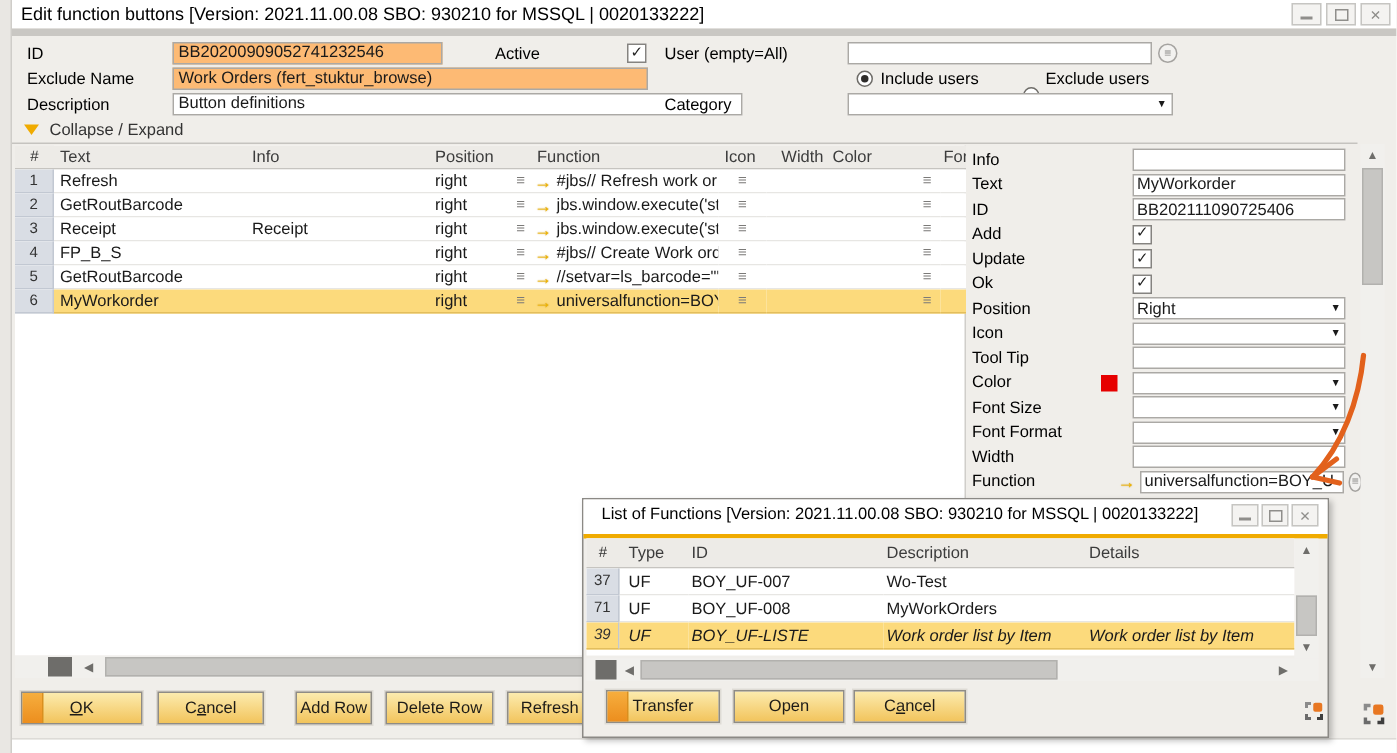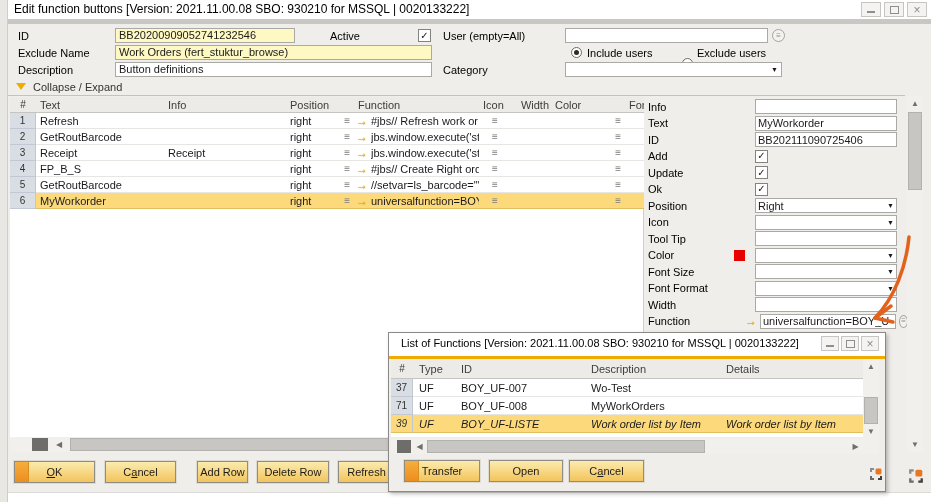--- a/index.html
+++ b/index.html
@@ -15,21 +15,21 @@
   .wintitle { left:6px; top:2px; font-size:12px; color:#000; }
   .wbtn { width:20px; height:15px; background:#F4F3F1; border:1px solid #C6C5C2; color:#8F8E8B;
           display:flex; align-items:center; justify-content:center; font-size:10px; }
   .minglyph { width:8px; border-bottom:2px solid #8F8E8B; height:6px; }
   .maxglyph { width:9px; height:8px; border:1px solid #8F8E8B; }
   .band { left:8px; top:19px; width:923px; height:5px; background:#C9C7C3; }
 
   .flabel { color:#000; }
   .field { border:1px solid #ABA9A5; background:#fff; height:15px; padding:0 3px; font-size:11px;
            line-height:13px; white-space:nowrap; overflow:hidden; }
-  .ro { background:#fef9c3; }
+  .ro { background:#fdba74; }
   .combo { display:flex; align-items:center; }
   .dd { margin-left:auto; font-size:7px; color:#1A1A1A; line-height:1; }
   .cb { width:13px; height:13px; border:1px solid #858380; background:#fff; display:flex;
         align-items:center; justify-content:center; font-size:10px; color:#222; line-height:1; }
   .radio { width:11px; height:11px; border:1px solid #6E6C68; border-radius:50%; background:#fff; position:relative; }
   .radio.sel::after { content:""; position:absolute; left:2px; top:2px; width:5px; height:5px;
                       border-radius:50%; background:#2E2C2A; }
   .circlebtn { width:13px; height:13px; border-radius:50%; border:1px solid #A5A3A0; background:#F3F2F0;
                color:#8F8E8B; font-size:8px; display:flex; align-items:center; justify-content:center; line-height:1; }
   .tri-down { width:0; height:0; border-left:5px solid transparent; border-right:5px solid transparent;
@@ -129,21 +129,21 @@
   </div>
 
 <div class="abs flabel" style="left:18px; top:47px;">Exclude Name</div>
 <div class="abs field ro" style="left:115px; top:45px; width:317px;">Work Orders (fert_stuktur_browse)</div>
 <div class="abs radio sel" style="left:571px; top:47px;"></div>
 <div class="abs flabel" style="left:587px; top:47px;">Include users</div>
 <div class="abs radio" style="left:682px; top:47px;"></div>
 <div class="abs flabel" style="left:697px; top:47px;">Exclude users</div>
 
 <div class="abs flabel" style="left:18px; top:64px;">Description</div>
-<div class="abs field" style="left:115px; top:62px; width:317px;">Button definitions</div>
+<div class="abs field" style="left:115px; top:62px; width:380px;">Button definitions</div>
 <div class="abs flabel" style="left:443px; top:64px;">Category</div>
 <div class="abs field combo" style="left:565px; top:62px; width:217px;">
     <span></span>
     <span class="dd">▼</span>
   </div>
 
 <div class="abs tri-down" style="left:16px; top:83px;"></div>
 <div class="abs flabel" style="left:33px; top:81px; color:#333;">Collapse / Expand</div>
 <div class="abs sepline" style="left:8px; top:95px; width:897px;"></div>
 
@@ -226,21 +226,21 @@
 <div class="abs grow" style="top:161px;">
   <div class="cell c-num">4</div>
   <div class="cell c-text">FP_B_S</div>
   <div class="cell c-info"></div>
   <div class="cell c-pos">
       <span>right</span>
       <span class="lines" style="margin-left:auto;">≡</span>
     </div>
   <div class="cell c-func">
       <span class="linkarr">→</span>
-      <span class="nowrap">#jbs// Create Right ord</span>
+      <span class="nowrap">#jbs// Create Work ord</span>
     </div>
   <div class="cell c-icon">
       <span class="lines">≡</span>
     </div>
   <div class="cell c-width"></div>
   <div class="cell c-color">
       <span class="lines">≡</span>
     </div>
   <div class="cell c-font"></div>
 </div>

